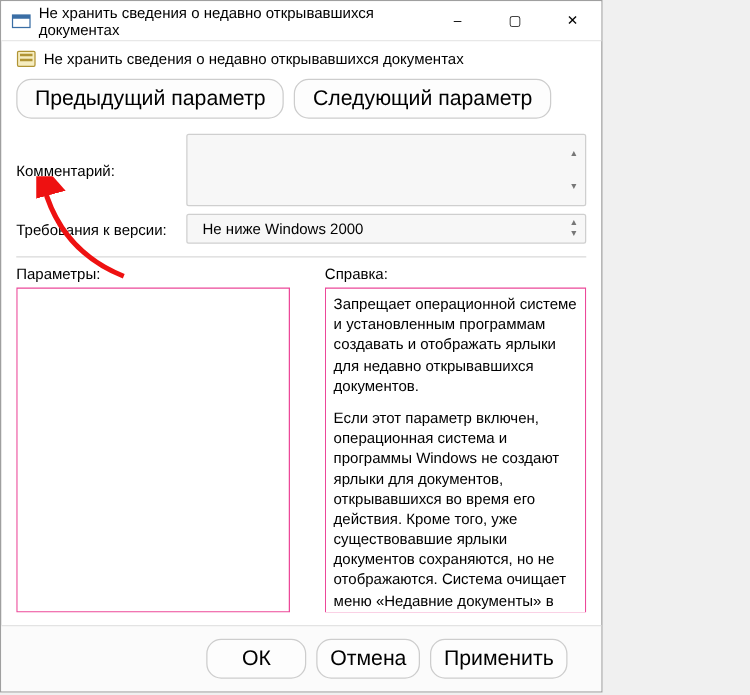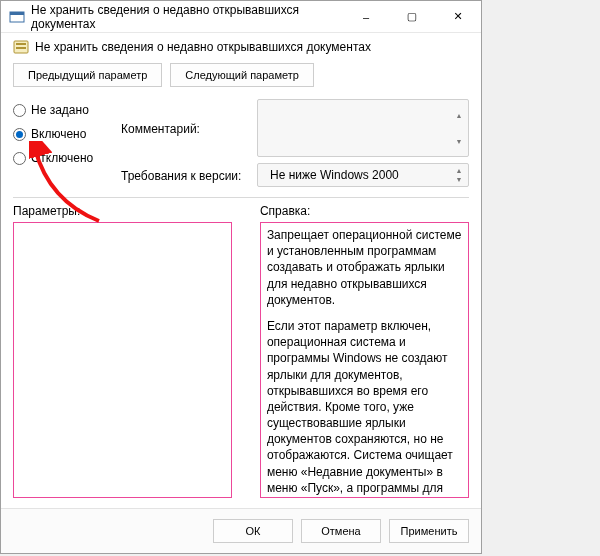--- a/index.html
+++ b/index.html
@@ -69,23 +69,23 @@
   }
   .heading-text { font-size: 12px; }
   .nav-row {
     display: flex;
     gap: 8px;
     margin-bottom: 12px;
   }
   .btn {
     background: #fdfdfd;
     border: 1px solid #cdcdcd;
-    border-radius: 0;
+    border-radius: 12px;
     padding: 5px 14px;
-    font-size: 11px;
+    font-size: 17px;
     cursor: pointer;
   }
   .config-area {
     display: flex;
     gap: 8px;
   }
   .radios {
     display: flex;
     flex-direction: column;
     gap: 10px;
@@ -184,21 +184,21 @@
     border: 1px solid #ec4899;
     background: #fff;
     overflow: auto;
     padding: 4px 6px;
     font-size: 12px;
     line-height: 1.35;
   }
   .help-text p { margin: 0 0 10px 0; }
   .footer {
     border-top: 1px solid #e3e3e3;
-    padding: 10px 12px;
+    padding: 10px 27px;
     display: flex;
     justify-content: flex-end;
     gap: 8px;
     background: #fbfbfb;
   }
   .footer .btn { min-width: 80px; padding: 5px 10px; }
   
   .arrow {
     position: absolute;
     left: 28px;
@@ -240,34 +240,20 @@
       </span>
       <span class="heading-text">Не хранить сведения о недавно открывавшихся документах</span>
     </div>
 
     <div class="nav-row">
       <button class="btn">Предыдущий параметр</button>
       <button class="btn">Следующий параметр</button>
     </div>
 
     <div class="config-area">
-      <div class="radios">
-        <label class="radio-row">
-          <span class="radio"></span>
-          <span>Не задано</span>
-        </label>
-        <label class="radio-row">
-          <span class="radio checked"></span>
-          <span>Включено</span>
-        </label>
-        <label class="radio-row">
-          <span class="radio"></span>
-          <span>Отключено</span>
-        </label>
-      </div>
 
       <div class="fields">
         <div class="field-row">
           <span class="field-label">Комментарий:</span>
           <div class="textbox comment-box">
             <span></span>
             <div class="spinner">
                 <div>▲</div>
                 <div>▼</div>
               </div>

